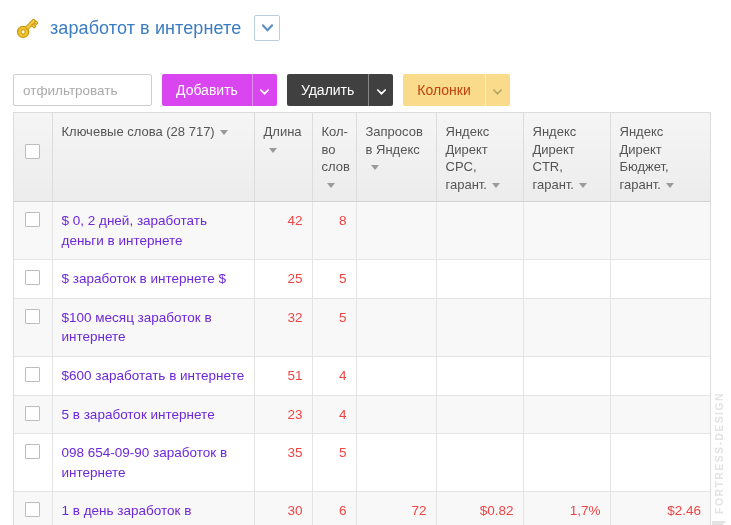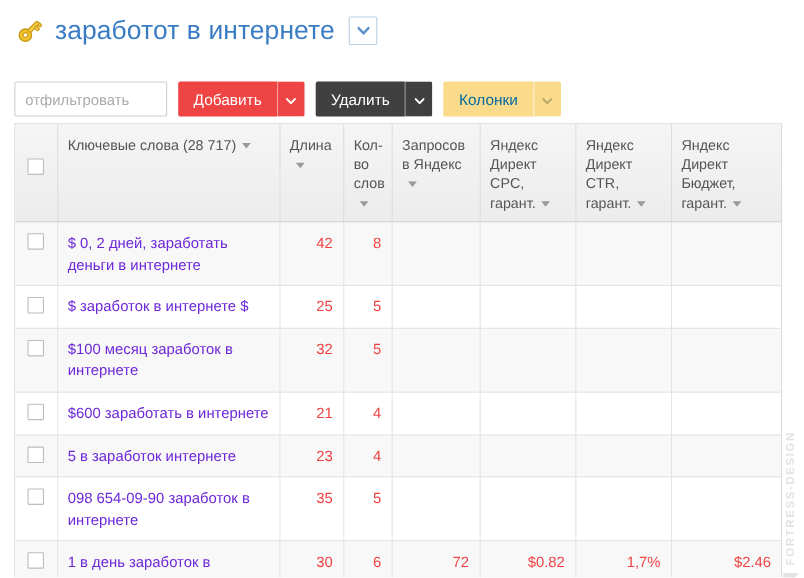--- a/index.html
+++ b/index.html
@@ -13,21 +13,21 @@
   .page { position: relative; width: 731px; height: 525px; background:#fff; }
 
   
   .titlebar {
     position: absolute; left: 13px; top: 8px;
     display: flex; align-items: center; gap: 9px;
     height: 40px;
   }
   .key-icon { width: 28px; height: 28px; display:block; }
   .page-title {
-    font-size: 24px; color: #3a7cc4; font-weight: 400;
+    font-size: 18px; color: #3a7cc4; font-weight: 400;
     letter-spacing: .1px; white-space: nowrap;
   }
   .title-caret {
     width: 26px; height: 26px; border: 1px solid #b8cfe3;
     background: #fff; border-radius: 2px;
     display: flex; align-items: center; justify-content: center;
     margin-left: 4px;
   }
   .title-caret svg { display:block; }
 
@@ -53,23 +53,23 @@
     display: flex; align-items: center; justify-content: center;
     padding: 0 14px; color: #fff;
     border-radius: 2px 0 0 2px;
   }
   .btn-split {
     height: 32px; width: 25px; border: none; cursor: pointer;
     display: flex; align-items: center; justify-content: center;
     border-radius: 0 2px 2px 0;
     border-left: 1px solid rgba(255,255,255,0.38);
   }
-  .btn-add, .btn-add-split { background: #ef4444; }
+  .btn-add, .btn-add-split { background: #d946ef; }
   .btn-del, .btn-del-split { background: #404040; }
-  .btn-cols, .btn-cols-split { background: #fadb8b; color: #0369a1; }
+  .btn-cols, .btn-cols-split { background: #fadb8b; color: #c2410c; }
   .btn-cols-split { border-left: 1px solid rgba(255,255,255,0.55); }
 
   
   .table-wrap {
     position: absolute; left: 13px; top: 112px;
     width: 698px; height: 413px;
     border: 1px solid #dcdcdc; border-bottom: none;
     background: #fff; overflow: hidden;
   }
   table.grid { border-collapse: collapse; width: 100%; table-layout: fixed; }
@@ -263,21 +263,21 @@
             <td class="num">32</td>
             <td class="num">5</td>
             <td class="num"></td>
             <td class="num"></td>
             <td class="num"></td>
             <td class="num"></td>
           </tr>
           <tr class="even">
             <td class="cb-cell"><span class="chk"></span></td>
             <td>$600 заработать в интернете</td>
-            <td class="num">21</td>
+            <td class="num">51</td>
             <td class="num">4</td>
             <td class="num"></td>
             <td class="num"></td>
             <td class="num"></td>
             <td class="num"></td>
           </tr>
           <tr class="odd">
             <td class="cb-cell"><span class="chk"></span></td>
             <td>5 в заработок интернете</td>
             <td class="num">23</td>

